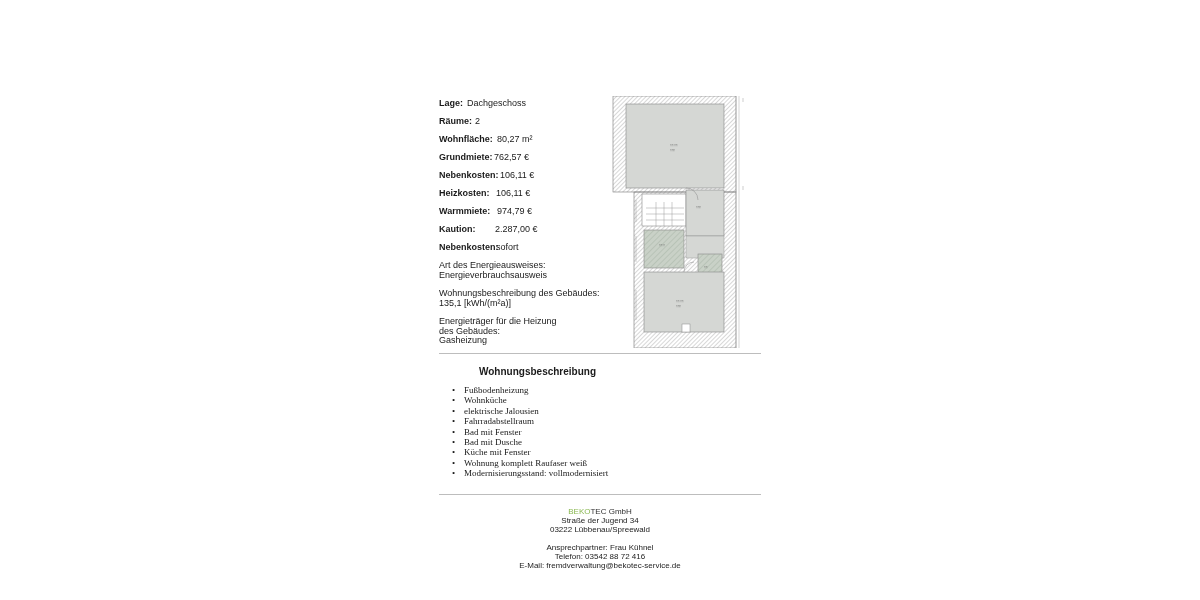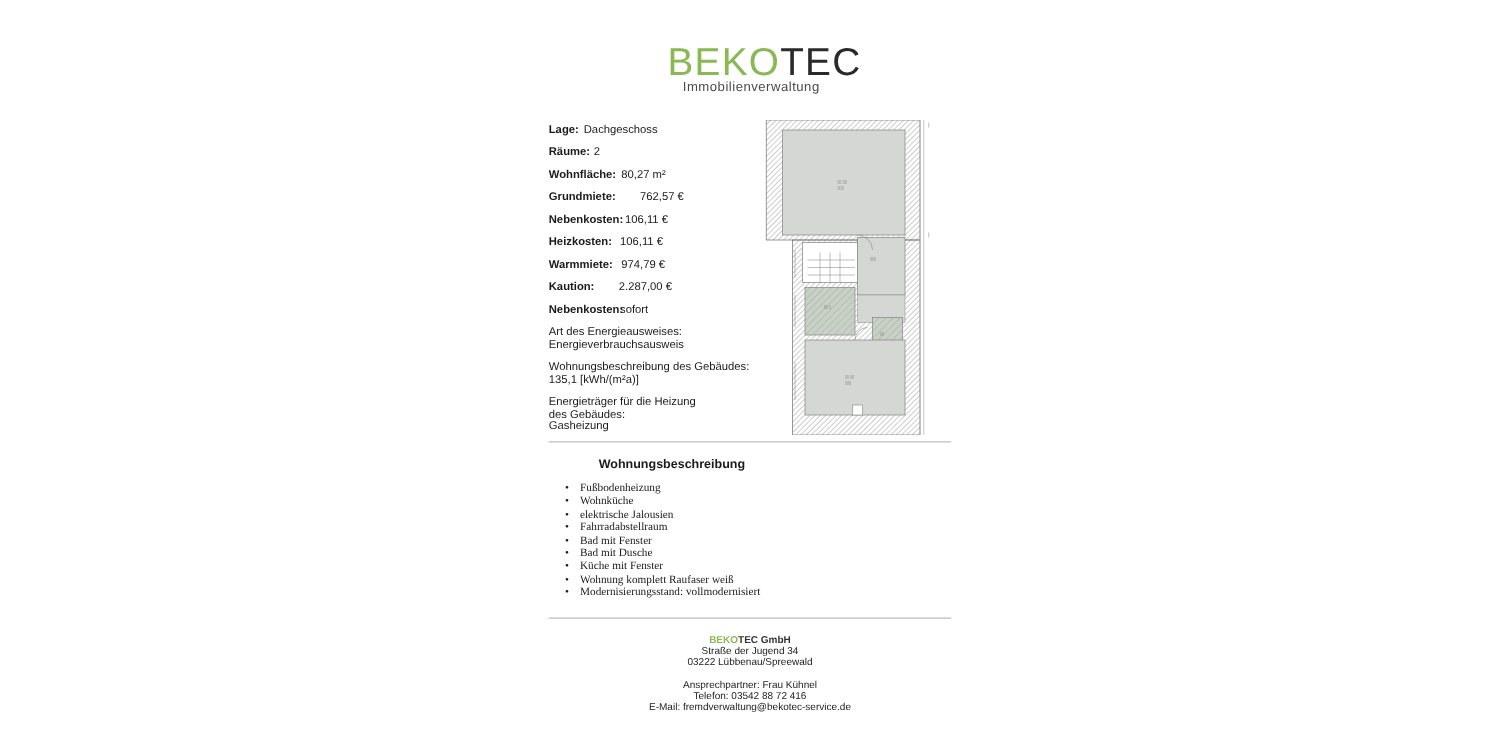--- a/index.html
+++ b/index.html
@@ -26,52 +26,48 @@
     .plan { position:absolute; left:612px; top:96px; width:136px; height:252px; }
 
     .hr { position:absolute; left:439px; width:322px; height:1px; background:#bdbdbd; }
 
     .desc-title { position:absolute; left:439px; top:366px; font-size:10px; font-weight:700;margin-left:40px; }
     .desc-list { position:absolute; left:452px; top:385px; margin:0; padding:0; list-style:none; font-size:9px; line-height:10.4px;font-family:Liberation Serif, serif; }
     .desc-list li { position:relative; padding-left:12px; }
     .desc-list li::before { content:"\2022"; position:absolute; left:0; top:0; }
 
     .footer { position:absolute; left:450px; top:507px; width:300px; text-align:center; font-size:8px; line-height:9px; color:#222; }
-    .footer .co { font-weight:700; }
+    .footer .co { font-weight:400; }
     .footer .co .g { color:#8ab852; }
     .footer .co .d { color:#333; }
     .gap { height:9px; }
   </style>
 </head>
 <body>
 
 <div class="page">
 
-  <div class="logo">
-    <div class="logo-word"><span class="g">BEKO</span><span class="d">TEC</span></div>
-    <div class="logo-sub">Immobilienverwaltung</div>
-  </div>
 
 
   <div class="facts">
     <div class="fact" style="top:0px">
       <span class="k">Lage:</span>
       <span class="v" style="left:28px">Dachgeschoss</span>
     </div>
     <div class="fact" style="top:18px">
       <span class="k">Räume:</span>
       <span class="v" style="left:36px">2</span>
     </div>
     <div class="fact" style="top:36px">
       <span class="k">Wohnfläche:</span>
       <span class="v" style="left:58px">80,27 m²</span>
     </div>
     <div class="fact" style="top:54px">
       <span class="k">Grundmiete:</span>
-      <span class="v" style="left:73px">762,57 €</span>
+      <span class="v" style="left:55px">762,57 €</span>
     </div>
     <div class="fact" style="top:72px">
       <span class="k">Nebenkosten:</span>
       <span class="v" style="left:61px">106,11 €</span>
     </div>
     <div class="fact" style="top:90px">
       <span class="k">Heizkosten:</span>
       <span class="v" style="left:57px">106,11 €</span>
     </div>
     <div class="fact" style="top:108px">

